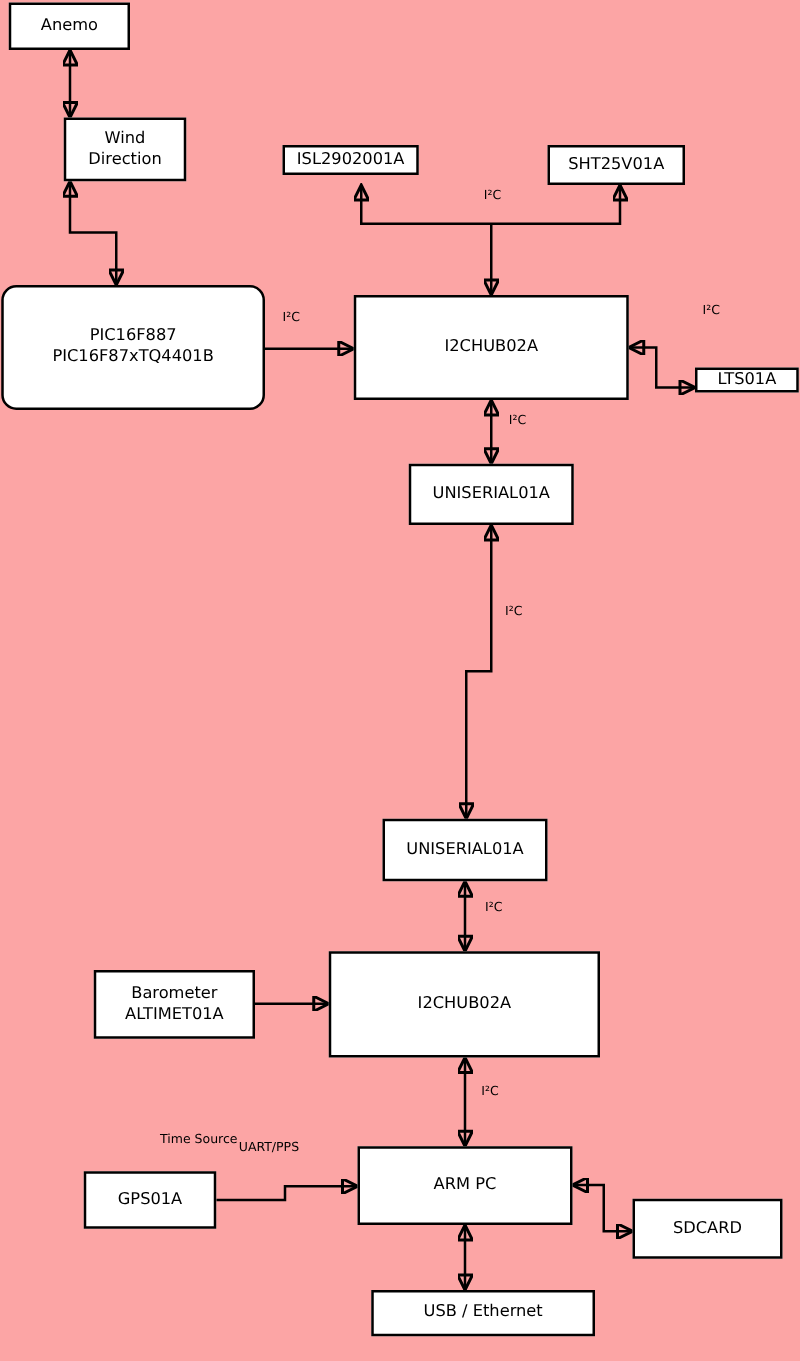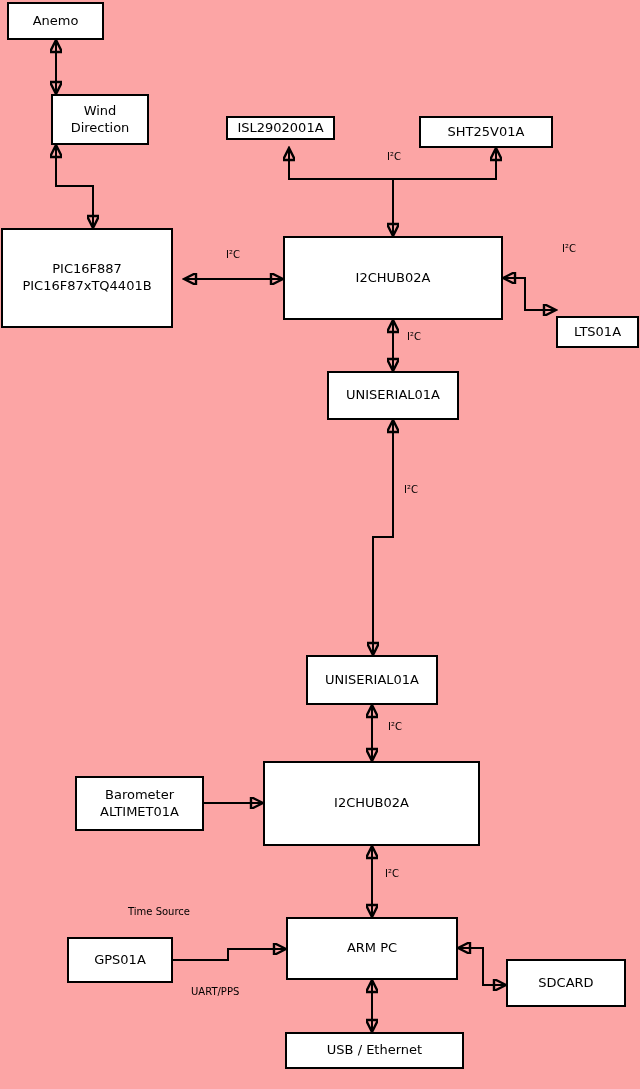--- a/index.html
+++ b/index.html
@@ -71,59 +71,59 @@
     <path d="M173 960 H228 V949 H286" marker-end="url(#arrow)"></path>
     <path d="M458 948 H483 V985 H506" marker-start="url(#arrow)" marker-end="url(#arrow)"></path>
     <path d="M372 980 V1032" marker-start="url(#arrow)" marker-end="url(#arrow)"></path>
   </svg>
 
   <div class="node" style="left:7px; top:2px; width:97px; height:38px;">Anemo</div>
 
   <div class="node" style="left:7px; top:94px; width:98px; height:51px;margin-left:44px;">Wind
 Direction</div>
 
-  <div class="node" style="left:1px; top:228px; width:172px; height:100px;">PIC16F887
+  <div class="node" style="left:1px; top:228px; width:211px; height:100px;border-radius:12px;">PIC16F887
 PIC16F87xTQ4401B</div>
 
   <div class="node" style="left:226px; top:116px; width:109px; height:24px;">ISL2902001A</div>
 
-  <div class="node" style="left:419px; top:116px; width:134px; height:32px;">SHT25V01A</div>
+  <div class="node" style="left:438px; top:116px; width:110px; height:32px;">SHT25V01A</div>
 
   <div class="node" style="left:283px; top:236px; width:220px; height:84px;">I2CHUB02A</div>
 
-  <div class="node" style="left:556px; top:294px; width:83px; height:32px;margin-top:22px;">LTS01A</div>
+  <div class="node" style="left:556px; top:294px; width:83px; height:20px;">LTS01A</div>
 
   <div class="node" style="left:327px; top:371px; width:132px; height:49px;">UNISERIAL01A</div>
 
   <div class="node" style="left:306px; top:655px; width:132px; height:50px;">UNISERIAL01A</div>
 
   <div class="node" style="left:263px; top:761px; width:217px; height:85px;">I2CHUB02A</div>
 
   <div class="node" style="left:75px; top:776px; width:129px; height:55px;">Barometer
 ALTIMET01A</div>
 
   <div class="node" style="left:67px; top:937px; width:106px; height:46px;text-align:right;">GPS01A</div>
 
   <div class="node" style="left:286px; top:917px; width:172px; height:63px;">ARM PC</div>
 
   <div class="node" style="left:506px; top:959px; width:120px; height:48px;">SDCARD</div>
 
-  <div class="node" style="left:285px; top:1032px; width:179px; height:37px;">USB / Ethernet</div>
+  <div class="node" style="left:297px; top:1032px; width:179px; height:37px;">USB / Ethernet</div>
 
   <span class="edge-label" style="left:387px; top:151px;">I²C</span>
 
   <span class="edge-label" style="left:226px; top:249px;">I²C</span>
 
   <span class="edge-label" style="left:562px; top:243px;">I²C</span>
 
   <span class="edge-label" style="left:407px; top:331px;">I²C</span>
 
   <span class="edge-label" style="left:404px; top:484px;">I²C</span>
 
   <span class="edge-label" style="left:388px; top:721px;">I²C</span>
 
   <span class="edge-label" style="left:385px; top:868px;">I²C</span>
 
   <span class="edge-label" style="left:80px; top:906px;margin-left:48px;">Time Source</span>
 
-  <span class="edge-label" style="left:191px; top:986px;">UART/PPS</span>
+  <span class="edge-label" style="left:191px; top:913px;">UART/PPS</span>
 
 </div>
 
 </body></html>

